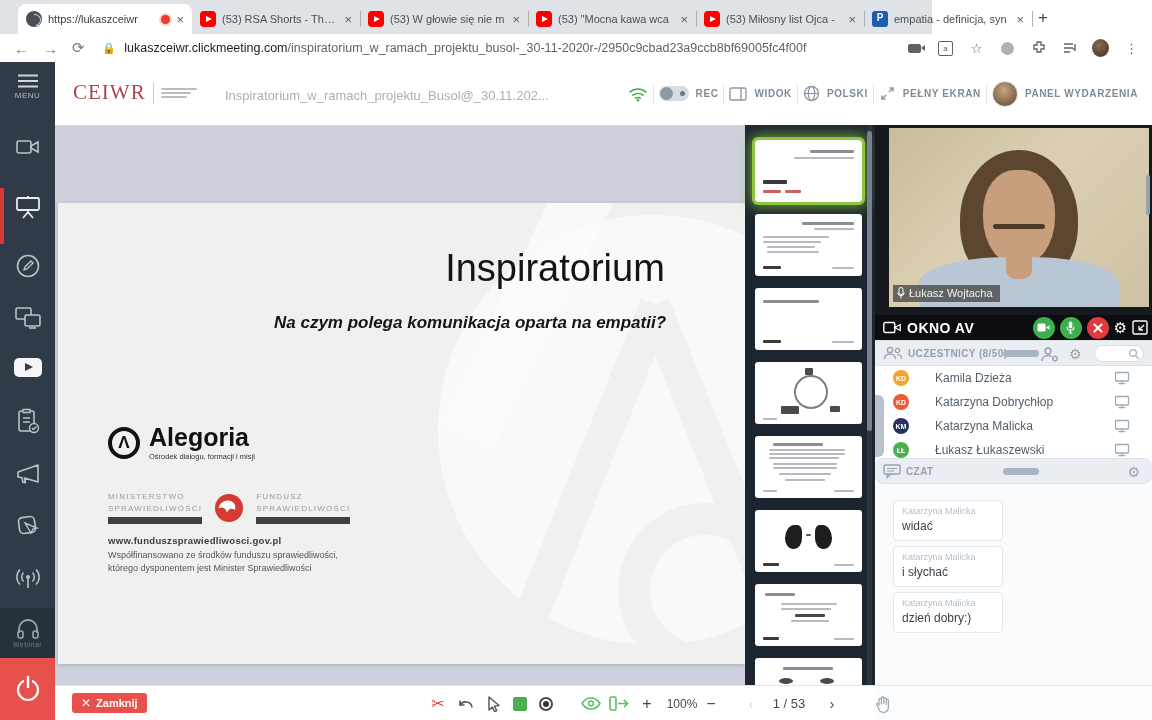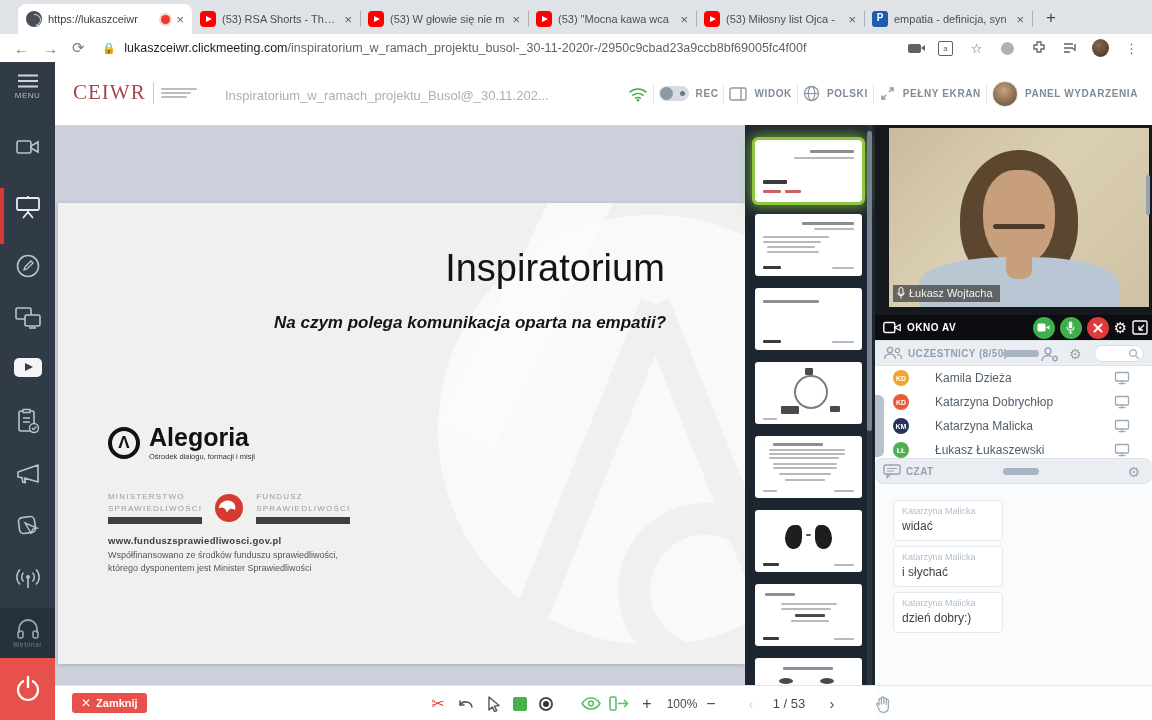--- a/index.html
+++ b/index.html
@@ -1,19 +1,19 @@
 <!DOCTYPE html>
 <html><head>
 <meta charset="utf-8">
 <style>
   html,body{margin:0;padding:0;background:#222;}
   .screen{position:relative;width:1152px;height:720px;overflow:hidden;background:#fff;
           font-family:"Liberation Sans",sans-serif;-webkit-font-smoothing:antialiased;}
   
-  .tabstrip{position:absolute;left:0;top:0;width:1152px;height:34px;background:#dfe2e7;display:flex;align-items:flex-end;}
+  .tabstrip{position:absolute;left:0;top:0;width:932px;height:34px;background:#dfe2e7;display:flex;align-items:flex-end;}
   .tabs{display:flex;align-items:flex-end;height:34px;padding-left:18px;}
   .tab{position:relative;display:flex;align-items:center;gap:6px;width:152px;height:30px;padding:0 8px;
        color:#4a4f55;font-size:11px;border-radius:8px 8px 0 0;}
   .tab:not(.active)::after{content:"";position:absolute;right:-1px;top:7px;width:1px;height:16px;background:#aeb2b8;}
   .tab.active{background:#fff;width:158px;color:#3c4043;}
   .tab-title{flex:1;white-space:nowrap;overflow:hidden;text-overflow:ellipsis;}
   .tab-x{color:#5f6368;font-size:13px;flex:none;}
   .rec-dot{width:9px;height:9px;border-radius:50%;background:#ea3b2e;flex:none;box-shadow:0 0 0 2px #f8d2cd;}
   .fav{width:16px;height:16px;flex:none;border-radius:3px;position:relative;}
   .fav.globe-icon{border-radius:50%;background:#4a4f57;}
@@ -96,21 +96,21 @@
   .video-inner{position:absolute;left:14px;top:3px;right:3px;bottom:8px;overflow:hidden;
       background:linear-gradient(135deg,#c9bc9d,#dbcfb3 45%,#cfc2a4);}
   .hair{position:absolute;left:50%;top:22px;transform:translateX(-50%);width:118px;height:140px;background:#5d4630;border-radius:50% 50% 46% 46%;}
   .face{position:absolute;left:50%;top:42px;transform:translateX(-50%);width:72px;height:96px;background:#c79f7d;border-radius:48% 48% 55% 55%;}
   .brow{position:absolute;left:50%;top:96px;transform:translateX(-50%);width:52px;height:5px;background:#4d3a27;border-radius:3px;}
   .shirt{position:absolute;left:50%;bottom:-8px;transform:translateX(-50%);width:200px;height:58px;background:#b9c6d4;border-radius:45% 45% 0 0;}
   .collar{position:absolute;left:50%;bottom:28px;transform:translateX(-50%);width:26px;height:22px;background:#c79f7d;border-radius:0 0 40% 40%;}
   .vlabel{position:absolute;left:4px;bottom:5px;background:rgba(70,70,70,.78);color:#f2f2f2;font-size:11px;
       padding:2px 7px 3px 4px;display:flex;align-items:center;gap:4px;}
   .avbar{position:absolute;left:0;top:190px;width:277px;height:25px;background:#0b0d10;display:flex;align-items:center;color:#fff;}
-  .avbar-label{font-size:10px;font-weight:bold;letter-spacing:.5px;margin-left:6px;}
+  .avbar-label{font-size:14px;font-weight:bold;letter-spacing:.5px;margin-left:6px;}
   .avbtns{position:absolute;right:4px;top:0;height:25px;display:flex;align-items:center;gap:5px;}
   .avbtn{width:22px;height:22px;border-radius:50%;display:flex;align-items:center;justify-content:center;}
   .avbtn.green{background:#3fae4c;}
   .avbtn.red{background:#e0393e;}
   .xmark{position:relative;width:12px;height:12px;}
   .xmark::before,.xmark::after{content:"";position:absolute;left:5px;top:0;width:2px;height:12px;background:#fff;border-radius:1px;}
   .xmark::before{transform:rotate(45deg);}.xmark::after{transform:rotate(-45deg);}
   .gear-w{color:#fff;font-size:15px;}
   .panelbar{position:absolute;left:0;width:277px;height:26px;background:#eaedf2;border-top:1px solid #dde2e9;border-bottom:1px solid #dde2e9;
       box-sizing:border-box;display:flex;align-items:center;color:#93a1b0;}

